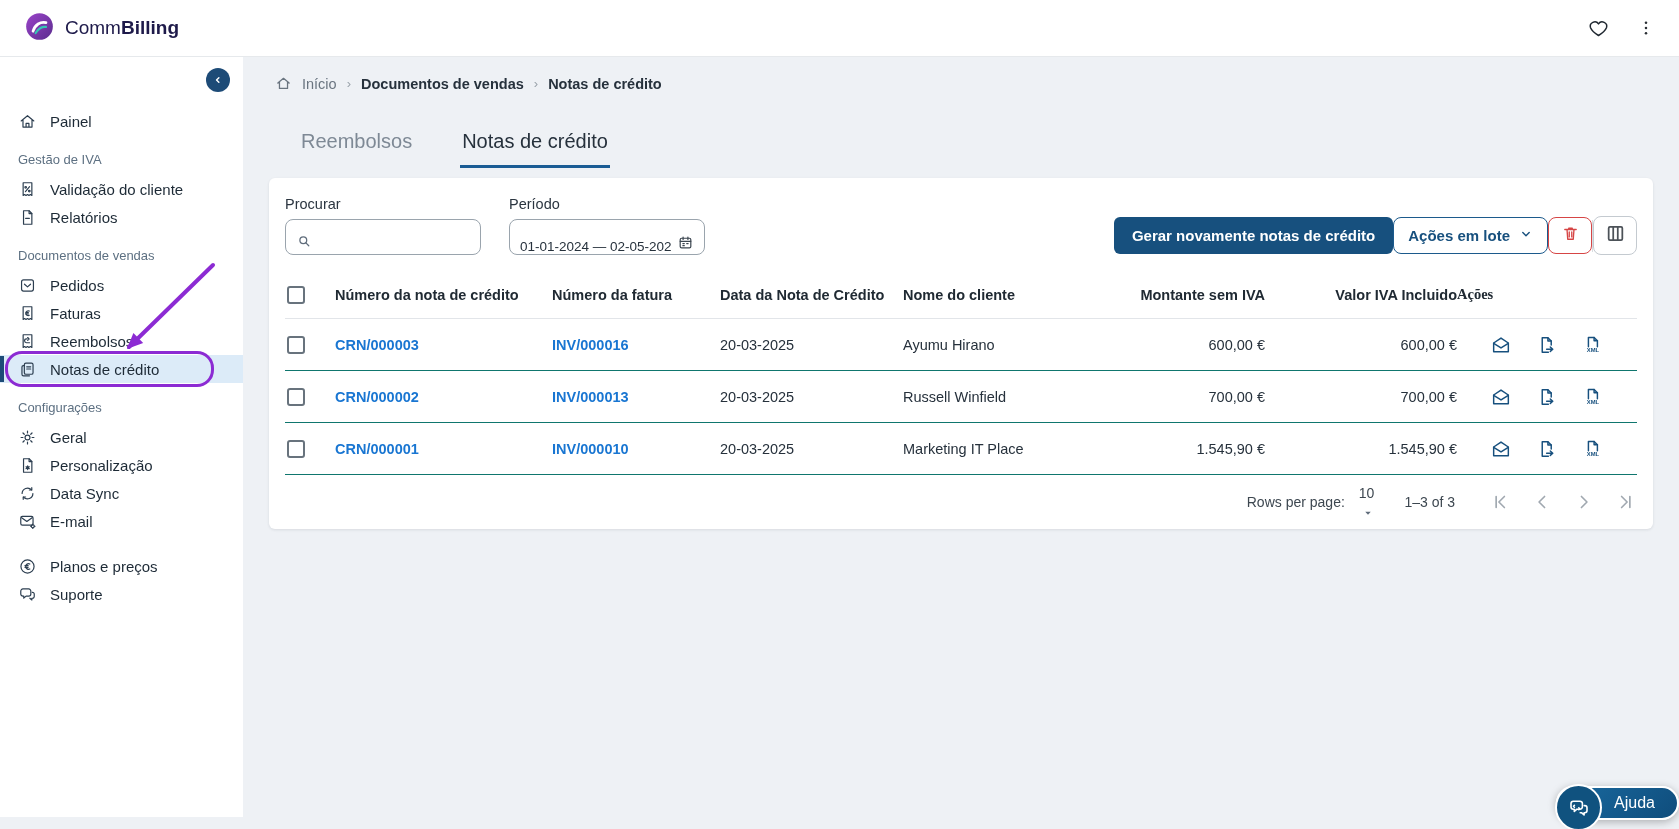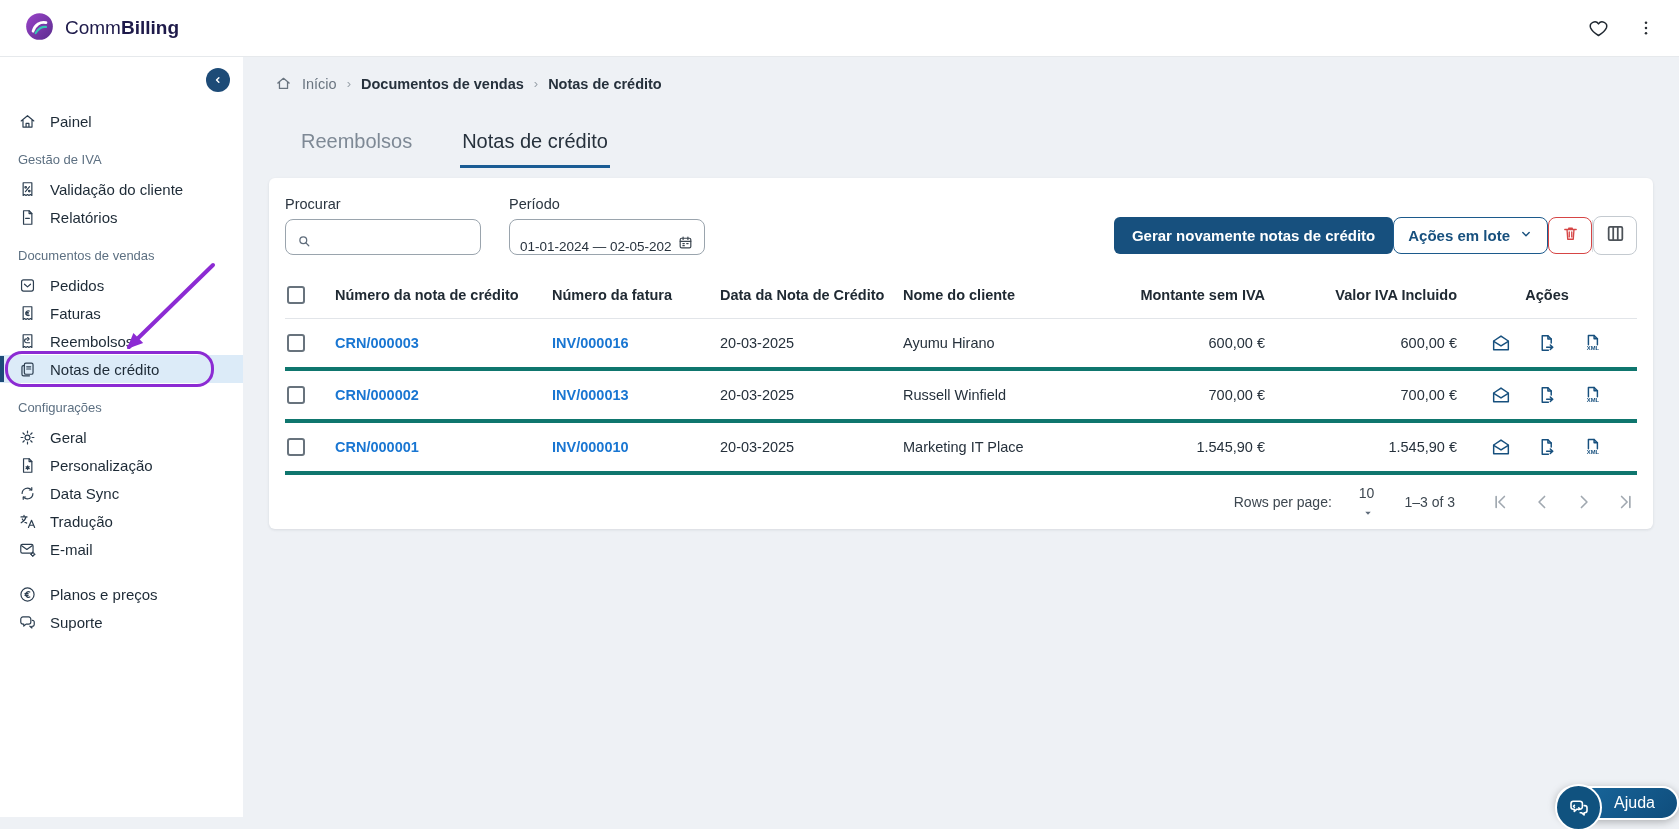--- a/index.html
+++ b/index.html
@@ -63,33 +63,33 @@
     border:1.5px solid #1c5a8c;border-radius:8px;padding:16px 14px;display:flex;align-items:center;gap:9px;}
   .btn-trash{width:44px;height:37px;border:1.5px solid #d64545;border-radius:8px;
     display:flex;align-items:center;justify-content:center;background:#fff;}
   .v-sep{width:1px;height:32px;background:#d9dde1;}
   .btn-cols{width:44px;height:39px;border:1.5px solid #c4cad0;border-radius:8px;
     display:flex;align-items:center;justify-content:center;background:#fff;}
 
   
   .thead,.trow{display:grid;grid-template-columns:50px 217px 168px 183px 1fr 200px 192px 180px;align-items:center;}
   .thead{height:48px;margin-top:16px;font-weight:700;font-size:14.5px;color:#202a33;border-bottom:1px solid #e2e5e9;}
-  .trow{height:52px;border-bottom:4px solid #0f766e;font-size:14.5px;}
+  .trow{height:52px;border-bottom:1px solid #0f766e;font-size:14.5px;}
   .cell-r{text-align:right;}
-  .cell-c{text-align:center;}
+  .cell-c{font-family:Liberation Serif, serif;}
   .link{color:#1976d2;font-weight:700;cursor:pointer;}
   .checkbox{width:18px;height:18px;border:2px solid #68737d;border-radius:3px;background:#fff;
     cursor:pointer;margin-left:2px;display:inline-block;}
   .actions-cell{display:flex;justify-content:center;gap:24px;}
   .action-btn svg{width:22px;height:22px;stroke:#17507E;fill:none;stroke-width:1.6;
     stroke-linecap:round;stroke-linejoin:round;display:block;}
 
   
   .pagination{height:54px;display:flex;align-items:center;justify-content:flex-end;font-size:14px;color:#3d4750;}
-  .pg-rpp{margin-right:27px;text-align:center;}
+  .pg-rpp{margin-right:14px;text-align:center;}
   .pg-select{display:flex;align-items:flex-end;gap:6px;cursor:pointer;margin-right:30px;flex-direction:column;}
   .pg-range{margin-right:34px;}
   .pg-nav{display:flex;align-items:center;gap:20px;}
   .pg-nav svg{width:22px;height:22px;stroke:#a0a8b0;fill:none;stroke-width:1.8;
     stroke-linecap:round;stroke-linejoin:round;display:block;}
 
   
   .help-btn{position:absolute;right:0;bottom:9px;height:34px;border-radius:24px;
     background:linear-gradient(135deg,#1a6aa0,#0f4d7c);border:2px solid #fff;
     box-shadow:0 2px 8px rgba(0,0,0,.28);color:#fff;font-size:16px;
@@ -241,29 +241,20 @@
             <svg viewBox="0 0 24 24">
               <path d="M18.8 12a6.8 6.8 0 0 1-11.9 4.5M5.2 12a6.8 6.8 0 0 1 11.9-4.5"></path>
               <path d="M17.4 4.6v3h-3M6.6 19.4v-3h3"></path>
             </svg>
           </span>
         <span>Data Sync</span>
       </div>
       <div class="sb-item">
         <span class="ic">
             <svg viewBox="0 0 24 24">
-              <path d="M3.8 6.2h7.6M7.6 4.2v2M10.2 6.2c-.9 3.2-3.1 5.8-6.2 7.4M5.4 8.8c1 2.4 3 4.2 5.6 5.2"></path>
-              <path d="M13.2 19.5l3.9-9 3.9 9M14.5 16.7h5.2"></path>
-            </svg>
-          </span>
-        <span>Tradução</span>
-      </div>
-      <div class="sb-item">
-        <span class="ic">
-            <svg viewBox="0 0 24 24">
               <rect x="3.5" y="5.5" width="15.5" height="11" rx="2"></rect>
               <path d="M4.6 7.2l6.6 4.8 6.6-4.8"></path>
               <circle cx="18.7" cy="18" r="1.9"></circle>
               <path d="M18.7 15.2v1M18.7 19.8v1M15.9 18h1M20.5 18h1"></path>
             </svg>
           </span>
         <span>E-mail</span>
       </div>
 
       <div class="sb-item gap-top">

